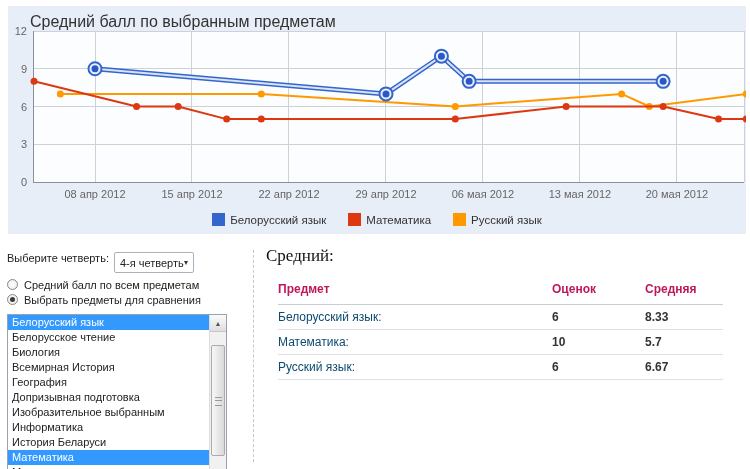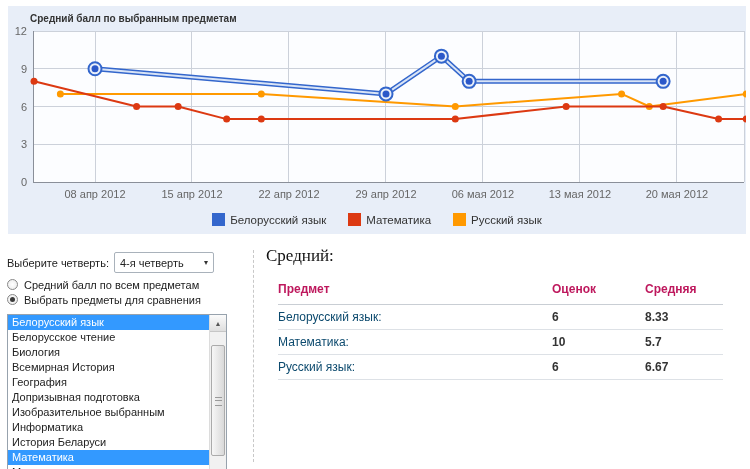--- a/index.html
+++ b/index.html
@@ -1,31 +1,31 @@
 <!DOCTYPE html>
 <html><head>
 <meta charset="utf-8">
 <style>
   html,body{margin:0;padding:0;background:#fff;}
   #page{position:relative;width:750px;height:469px;overflow:hidden;background:#fff;
         font-family:"Liberation Sans",sans-serif;}
 
   
   .chart-widget{position:absolute;left:8px;top:6px;width:738px;height:228px;background:#e8eef8;}
-  .chart-title{position:absolute;left:22px;top:7px;font-size:10px;font-weight:bold;color:#333;}
+  .chart-title{position:absolute;left:22px;top:7px;font-size:16px;font-weight:normal;color:#333;}
   #chart-svg{position:absolute;left:0;top:0;}
   .legend{position:absolute;left:0;top:207px;width:100%;display:flex;justify-content:center;
           gap:22px;font-size:11.5px;color:#333;}
   .legend-item{display:flex;align-items:center;gap:5px;}
   .swatch{width:13px;height:13px;display:inline-block;}
 
   
   .controls{position:absolute;left:7px;top:252px;width:222px;font-size:11px;color:#222;}
-  .quarter-row{display:flex;align-items:center;gap:5px;height:21px;}
-  .select-box{box-sizing:border-box;width:100px;height:21px;background:#fff;border:1px solid #a9b2bb;
+  .quarter-row{display:flex;align-items:flex-start;gap:5px;height:21px;}
+  .select-box{box-sizing:border-box;width:80px;height:21px;background:#fff;border:1px solid #a9b2bb;
               border-radius:2px;display:flex;align-items:center;justify-content:space-between;
               padding:0 5px;cursor:default;}
   .select-box .arrow{font-size:8px;color:#333;line-height:1;}
   .radio-group{margin-top:6px;}
   .radio-row{display:flex;align-items:flex-start;gap:6px;height:15px;cursor:default;}
   .radio-circle{box-sizing:border-box;width:11px;height:11px;border:1px solid #888;border-radius:50%;
                 background:radial-gradient(#fff,#e9e9e9);position:relative;flex:0 0 auto;}
   .radio-circle.checked::after{content:"";position:absolute;left:2px;top:2px;width:5px;height:5px;
                 border-radius:50%;background:#3a3a3a;}
   .listbox{box-sizing:border-box;margin-top:5px;width:220px;height:161px;border:1px solid #97a2ad;

